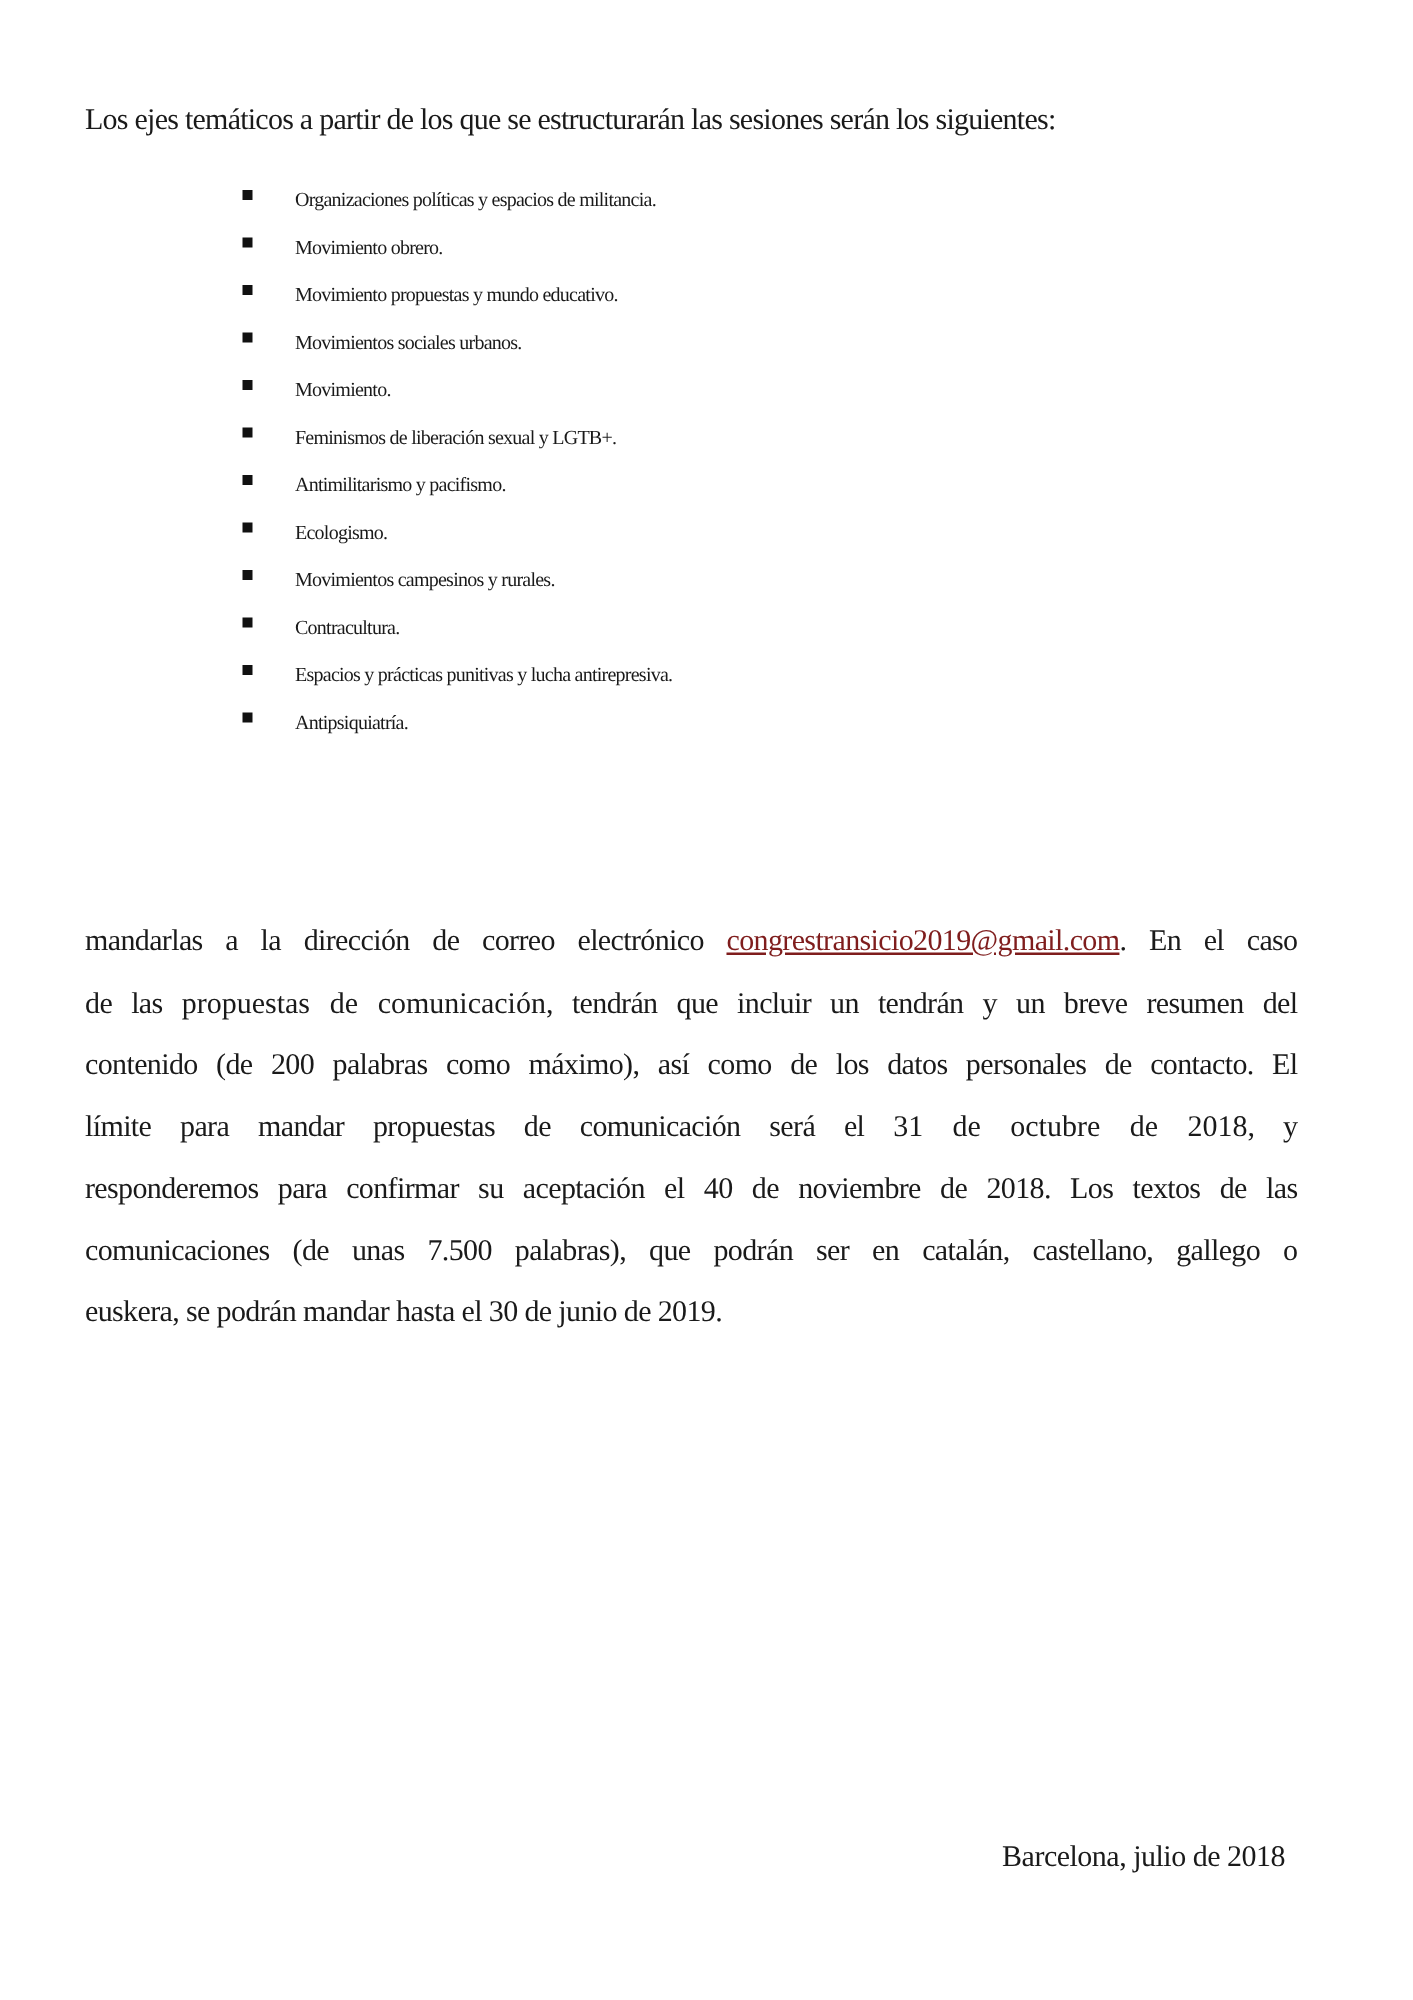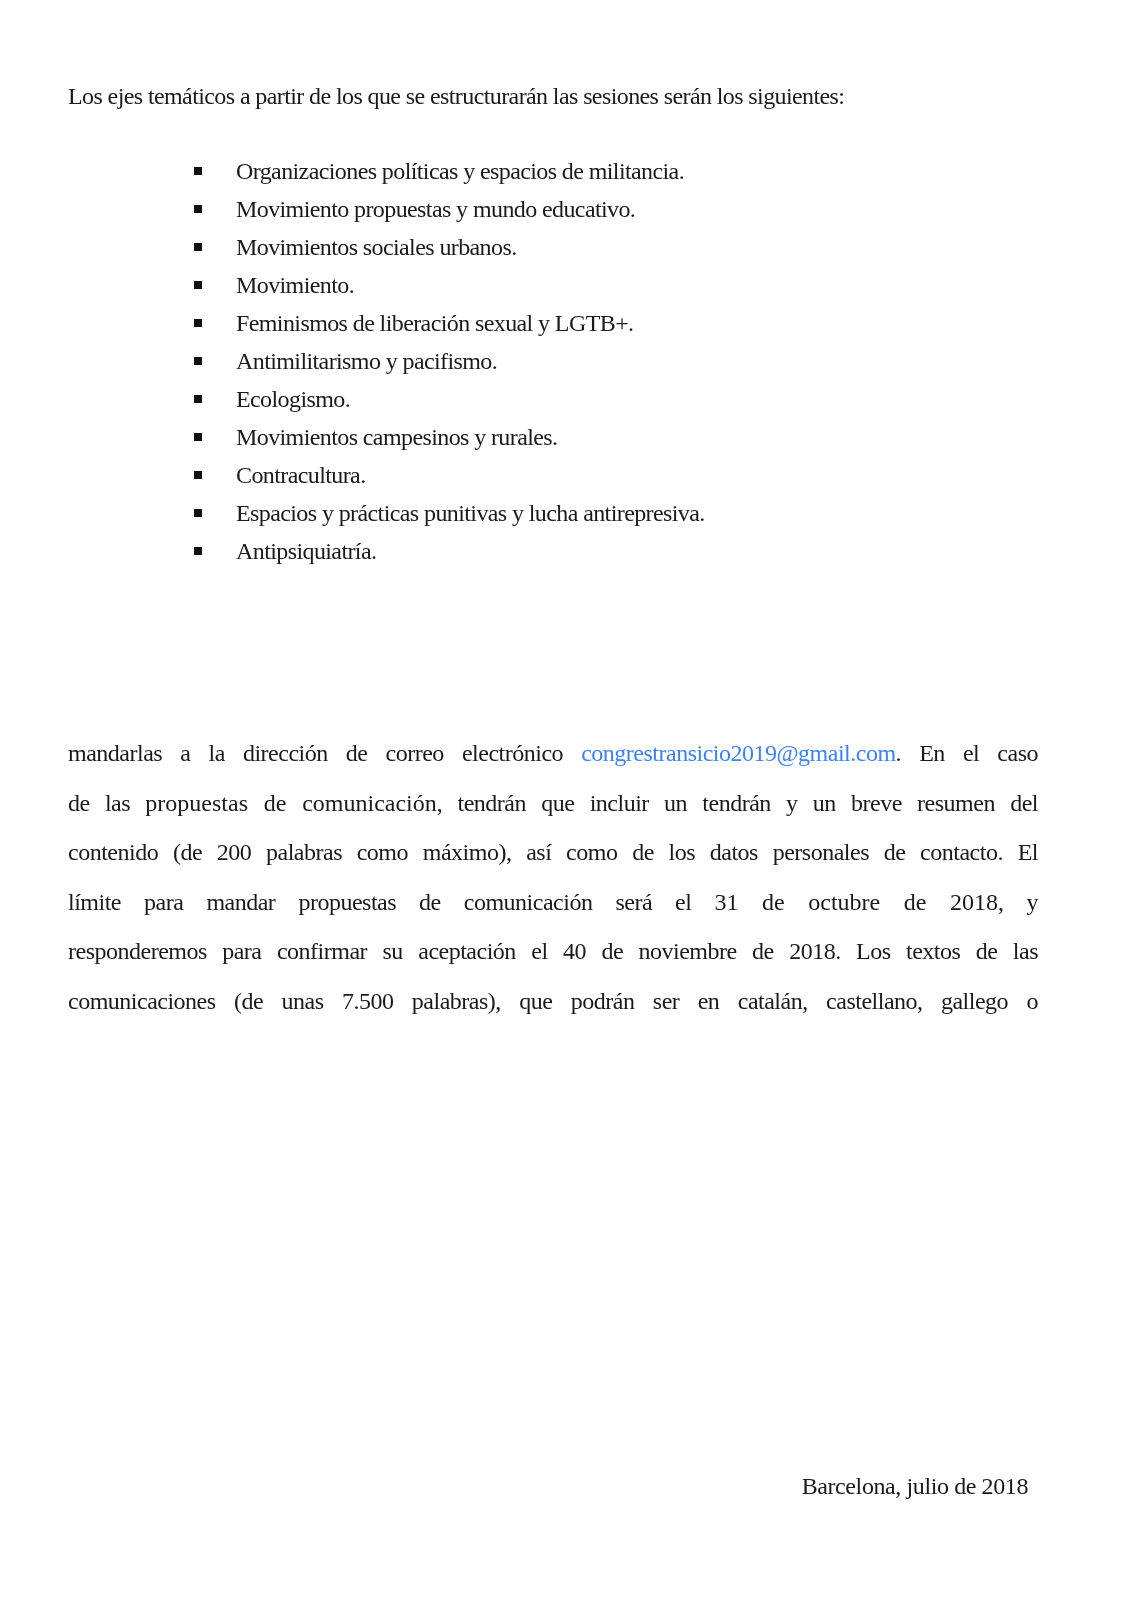--- a/index.html
+++ b/index.html
@@ -33,23 +33,22 @@
     .theme-list {
       position: absolute;
       left: 190px;
       top: 136px;
       margin: 0;
       padding: 0;
       list-style: none;
     }
     .theme-item {
       display: flex;
-      align-items: center;
       height: 38px;
-      font-size: 24px;
+      font-size: 16px;
       letter-spacing: -0.6px;
       white-space: nowrap;
     }
     .bullet {
       display: inline-block;
       width: 8px;
       height: 8px;
       background: #111;
       margin-right: 34px;
       margin-left: 4px;
@@ -69,21 +68,22 @@
     .para .line {
       display: block;
       text-align: justify;
       text-align-last: justify;
       white-space: nowrap;
     }
     .para .line.last {
       text-align-last: left;
     }
     .email-link {
-      color: #3b82f6;
+      color: #7f1d1d;
+      text-decoration: underline;
       cursor: pointer;
     }
     .bold {
       font-weight: normal;
       letter-spacing: 0;
     }
     .signoff {
       position: absolute;
       right: 92px;
       top: 1450px;
@@ -97,20 +97,24 @@
 <body>
 
 <div class="page">
 
   <div class="intro">Los ejes temáticos a partir de los que se estructurarán las sesiones serán los siguientes:</div>
 
   <ul class="theme-list">
     <li class="theme-item">
         <span class="bullet"></span>
         <span>Organizaciones políticas y espacios de militancia.</span>
+      </li>
+    <li class="theme-item">
+        <span class="bullet"></span>
+        <span>Movimiento obrero.</span>
       </li>
     <li class="theme-item">
         <span class="bullet"></span>
         <span>Movimiento propuestas y mundo educativo.</span>
       </li>
     <li class="theme-item">
         <span class="bullet"></span>
         <span>Movimientos sociales urbanos.</span>
       </li>
     <li class="theme-item">
@@ -147,17 +151,18 @@
       </li>
   </ul>
 
   <p class="para">
     <span class="line"><span>mandarlas a la dirección de correo electrónico </span><a class="email-link">congrestransicio2019@gmail.com</a><span>. En el caso</span></span>
     <span class="line"><span>de las </span><span class="bold">propuestas de comunicación</span><span>, tendrán que incluir un tendrán y un breve resumen del</span></span>
     <span class="line"><span>contenido (de 200 palabras como máximo), así como de los datos personales de contacto. El</span></span>
     <span class="line"><span>límite para mandar propuestas de comunicación será el </span><span class="bold">31 de octubre de 2018</span><span>, y</span></span>
     <span class="line"><span>responderemos para confirmar su aceptación el 40 de noviembre de 2018. Los textos de las</span></span>
     <span class="line"><span>comunicaciones (de unas 7.500 palabras), que podrán ser en catalán, castellano, gallego o</span></span>
+    <span class="line last"><span>euskera, se podrán mandar hasta el 30 de junio de 2019.</span></span>
   </p>
 
   <div class="signoff">Barcelona, julio de 2018</div>
 
 </div>
 
 </body></html>

